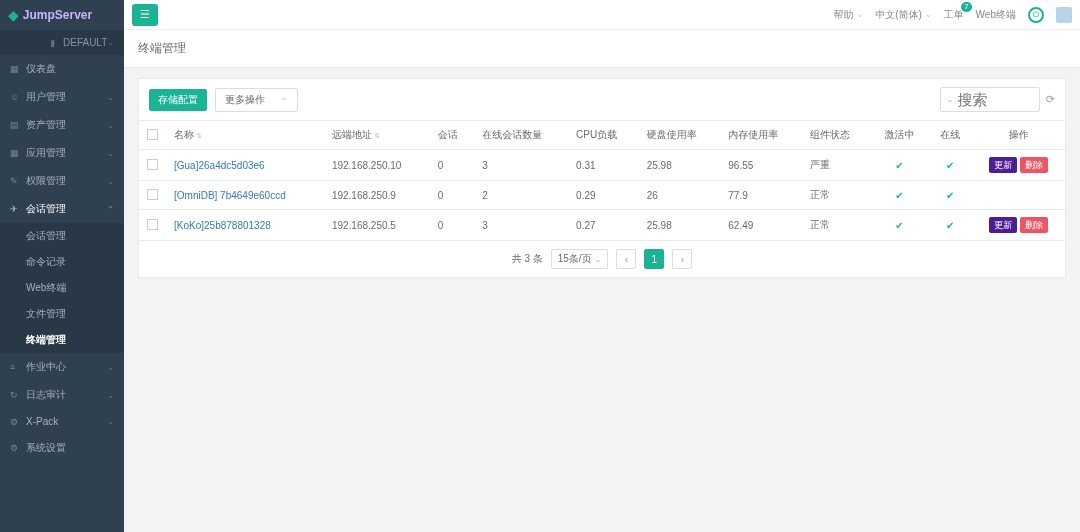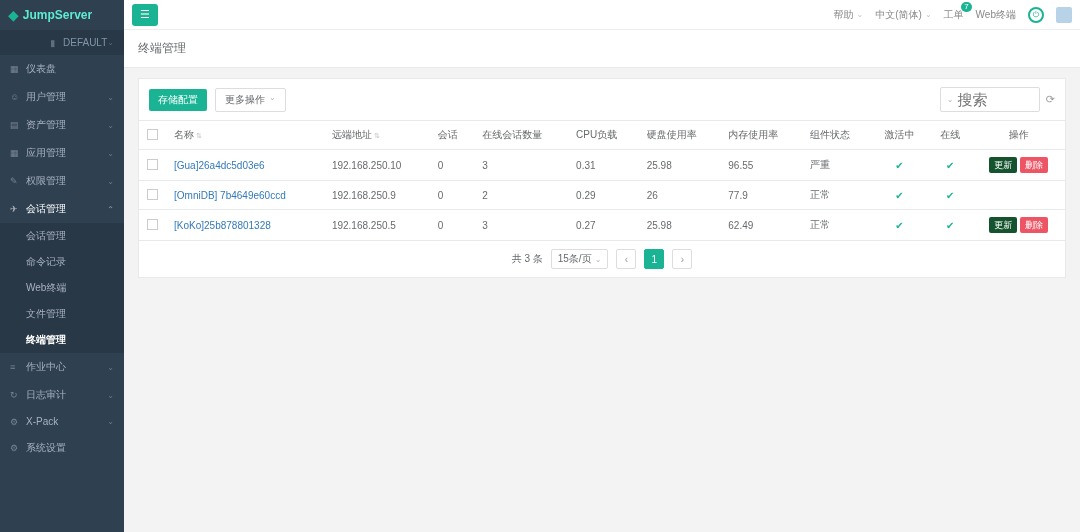--- a/index.html
+++ b/index.html
@@ -3,21 +3,21 @@
 <meta charset="utf-8">
 <style>
 * { margin: 0; padding: 0; box-sizing: border-box; font-family: -apple-system, BlinkMacSystemFont, "Segoe UI", Helvetica, Arial, sans-serif; }
 body { background: #f3f3f4; width: 1080px; height: 532px; overflow: hidden; font-size: 11px; color: #676a6c; }
 .app { display: flex; height: 100%; }
 
 
 .sidebar { width: 124px; background: #2f4050; color: #a7b1c2; flex-shrink: 0; display: flex; flex-direction: column; }
 .logo-area { height: 30px; display: flex; align-items: center; padding: 0 8px; gap: 4px; }
 .logo-icon { color: #1ab394; font-size: 14px; }
-.logo-text { color: #5eead4; font-weight: 600; font-size: 12px; }
+.logo-text { color: #c4b5fd; font-weight: 600; font-size: 12px; }
 .org-select { background: #293846; padding: 7px 10px; font-size: 10px; color: #8095a8; display: flex; justify-content: flex-end; align-items: center; cursor: pointer; }
 .nav { flex: 1; overflow: hidden; }
 .nav-item { display: flex; align-items: center; padding: 7px 10px; font-size: 10px; color: #a7b1c2; cursor: pointer; gap: 6px; justify-content: space-between; }
 .nav-item .left { display: flex; align-items: center; gap: 6px; }
 .nav-item.active { color: #fff; }
 .nav-icon { width: 10px; display: inline-block; opacity: 0.6; font-size: 9px; }
 .sub-nav { background: #293846; }
 .sub-item { padding: 6px 10px 6px 26px; font-size: 10px; color: #a7b1c2; cursor: pointer; }
 .sub-item.active { color: #fff; font-weight: 600; }
 .chev { font-size: 8px; opacity: .5; }
@@ -36,36 +36,36 @@
 
 .page-head { background: #fff; border-bottom: 1px solid #e7eaec; padding: 10px 14px; }
 .page-title { font-size: 12px; color: #676a6c; }
 
 
 .content { padding: 10px 14px; flex: 1; overflow: auto; }
 .card { background: #fff; border: 1px solid #e7eaec; }
 .card-header { padding: 8px 10px; display: flex; align-items: center; justify-content: space-between; border-bottom: 1px solid #e7eaec; gap: 8px; }
 .card-actions { display: flex; align-items: center; gap: 8px; }
 .btn-primary { background: #1ab394; color: #fff; border: none; padding: 4px 9px; font-size: 10px; border-radius: 2px; cursor: pointer; }
-.btn-more { background: #fff; border: 1px solid #ddd; padding: 4px 9px; font-size: 10px; border-radius: 2px; cursor: pointer; display: inline-flex; align-items: flex-start; gap: 4px; color: #676a6c; }
+.btn-more { background: #fff; border: 1px solid #ddd; padding: 4px 9px; font-size: 10px; border-radius: 2px; cursor: pointer; display: inline-flex; align-items: flex-start; gap: 16px; color: #676a6c; }
 .search-wrap { display: flex; align-items: center; gap: 6px; }
 .search-box { border: 1px solid #ddd; border-radius: 2px; padding: 3px 6px; display: flex; align-items: center; gap: 4px; width: 100px; }
 .search-box input { border: none; outline: none; font-size: 15px; width: 100%; }
 .refresh-btn { cursor: pointer; color: #999; font-size: 11px; }
 
 
 table { width: 100%; border-collapse: collapse; font-size: 10px; }
 th, td { text-align: left; padding: 7px 8px; border-bottom: 1px solid #e7eaec; color: #676a6c; }
 th { font-weight: 500; white-space: nowrap; }
 th .sort { font-size: 7px; margin-left: 2px; opacity: .4; }
 .chk { width: 11px; height: 11px; border: 1px solid #ccc; display: inline-block; cursor: pointer; }
 .link { color: #337ab7; cursor: pointer; }
 .check-green { color: #1ab394; font-size: 10px; }
 .tag { display: inline-block; padding: 2px 5px; font-size: 9px; color: #fff; border-radius: 2px; cursor: pointer; line-height: 12px; }
-.tag-green { background: #14532d; }
+.tag-green { background: #4c1d95; }
 .tag-red { background: #ed5565; }
 
 
 .pagination { display: flex; align-items: center; justify-content: center; gap: 8px; padding: 8px; font-size: 10px; color: #676a6c; }
 .page-size { border: 1px solid #ddd; padding: 2px 6px; border-radius: 2px; display: inline-flex; align-items: center; gap: 3px; cursor: pointer; }
 .page-btn { width: 20px; height: 20px; display: inline-flex; align-items: center; justify-content: center; border: 1px solid #ddd; border-radius: 2px; cursor: pointer; color: #999; }
 .page-btn.active { background: #1ab394; color: #fff; border-color: #1ab394; }
 
 
 .footer { background: #fff; border-top: 1px solid #e7eaec; padding: 6px 14px; text-align: right; font-size: 10px; color: #676a6c; }

